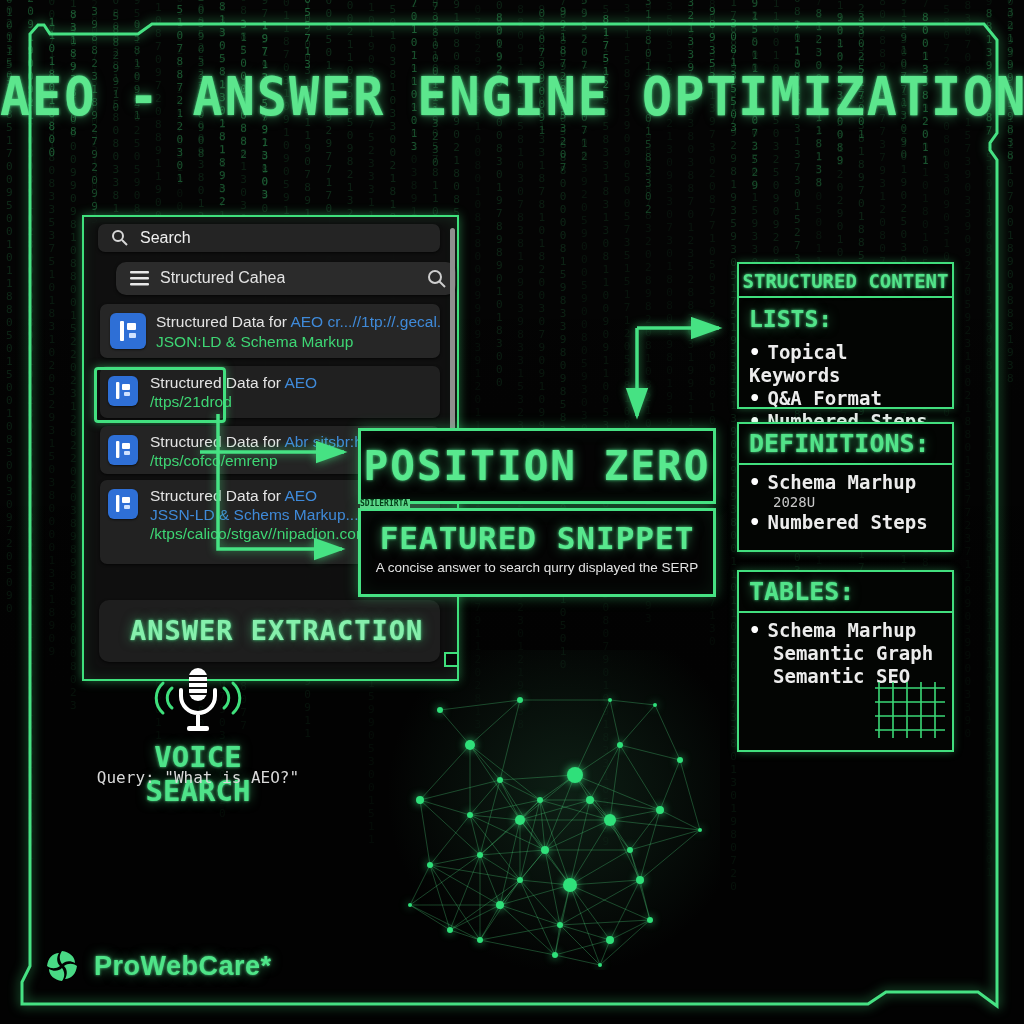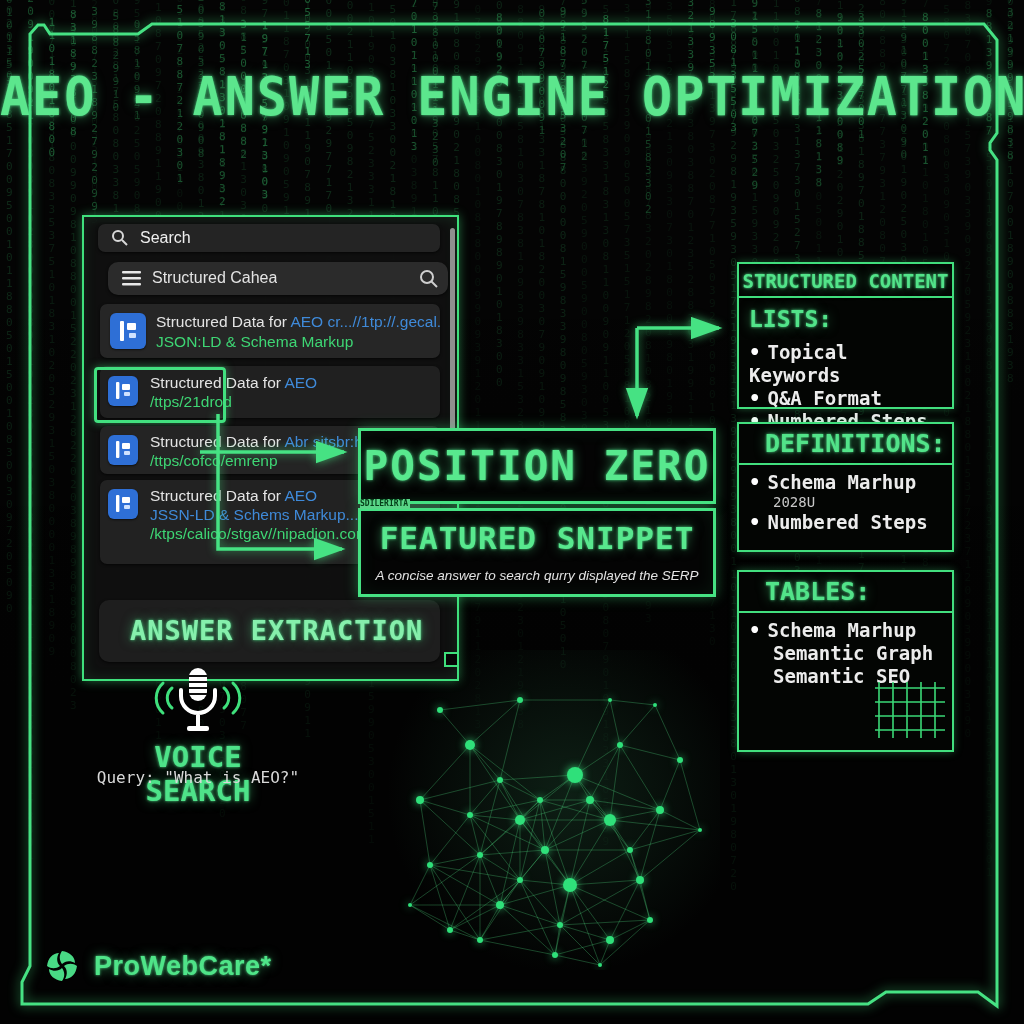--- a/index.html
+++ b/index.html
@@ -42,28 +42,28 @@
   
   #arrows{position:absolute;inset:0;z-index:7;filter:drop-shadow(0 0 5px rgba(70,230,130,.7));pointer-events:none;}
 
   
   .bigbox{position:absolute;background:#040404;border:3px solid #46e283;z-index:8;
           box-shadow:0 0 12px rgba(70,230,130,.4), inset 0 0 18px rgba(70,230,130,.08);}
   #pz{left:358px;top:428px;width:352px;height:70px;display:flex;align-items:center;justify-content:center;}
   #pz .t{font-size:41px;font-weight:bold;letter-spacing:2px;color:#58e88e;}
   #fs{left:358px;top:508px;width:352px;height:83px;text-align:center;}
   #fs .t{margin-top:9px;font-size:31px;font-weight:bold;letter-spacing:1px;color:#58e88e;}
-  #fs .d{margin-top:12px;font-size:13.5px;color:#e3e3e3;font-style:italic;}
+  #fs .d{margin-top:4px;font-size:13.5px;color:#e3e3e3;}
   #glitch{left:360px;top:499px;width:50px;height:10px;background:#59d687;color:#06401a;
           font-size:8px;line-height:10px;font-weight:bold;overflow:hidden;z-index:9;letter-spacing:0;}
 
   
   .rbox{position:absolute;width:213px;background:#030503;border:2px solid #42df7e;z-index:8;
         box-shadow:0 0 8px rgba(70,230,130,.35);}
-  .rbox .hd{border-bottom:2px solid #42df7e;color:#52e389;font-weight:bold;padding:5px 26px;}
+  .rbox .hd{border-bottom:2px solid #42df7e;color:#52e389;font-weight:bold;padding:5px 10px;}
   .rbox .bd{padding:8px 10px;color:#ececec;}
   .bullets{font-family:"DejaVu Sans Mono",monospace;font-size:19px;font-weight:bold;line-height:23px;}
   .bullets .b{color:#fff;margin-right:7px;}
   #grid-icon{position:absolute;}
 
   
   #voice-label{left:96px;top:740px;width:204px;text-align:center;font-size:29px;font-weight:bold;color:#4ee389;z-index:5;}
   #voice-query{left:78px;top:768px;width:240px;text-align:center;font-size:16px;color:#d9d9d9;z-index:5;}
   #mic{left:150px;top:666px;z-index:5;}
 
@@ -2910,21 +2910,21 @@
   <div id="panel" class="abs">
 
     <div class="srow" style="left:14px;top:7px;width:342px;height:28px;">
       <svg class="abs" style="left:13px;top:5px;" width="18" height="18">
         <circle cx="7" cy="7" r="5" fill="none" stroke="#d8d8d8" stroke-width="2"></circle>
         <line x1="11" y1="11" x2="16" y2="16" stroke="#d8d8d8" stroke-width="2"></line>
       </svg>
       <div class="abs rtxt" style="left:42px;top:4px;font-size:16px;color:#efefef;">Search</div>
     </div>
 
-    <div class="srow" style="left:24px;top:45px;width:340px;height:33px;background:#2b2b2b;border-radius:10px;">
+    <div class="srow" style="left:32px;top:45px;width:340px;height:33px;background:#2b2b2b;border-radius:10px;">
       <svg class="abs" style="left:14px;top:9px;" width="20" height="16">
         <rect x="0" y="0" width="19" height="2.4" rx="1" fill="#e8e8e8"></rect>
         <rect x="0" y="6" width="19" height="2.4" rx="1" fill="#e8e8e8"></rect>
         <rect x="0" y="12" width="19" height="2.4" rx="1" fill="#e8e8e8"></rect>
       </svg>
       <div class="abs rtxt" style="left:44px;top:6px;font-size:16px;">Structured Cahea</div>
       <svg class="abs" style="left:311px;top:7px;" width="20" height="20">
         <circle cx="8" cy="8" r="6" fill="none" stroke="#cfcfcf" stroke-width="2"></circle>
         <line x1="12.5" y1="12.5" x2="18" y2="18" stroke="#cfcfcf" stroke-width="2"></line>
       </svg>

